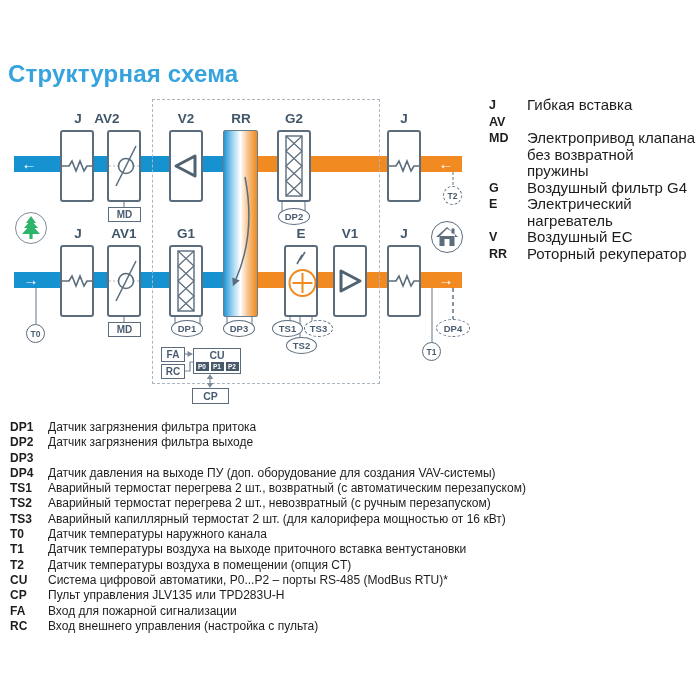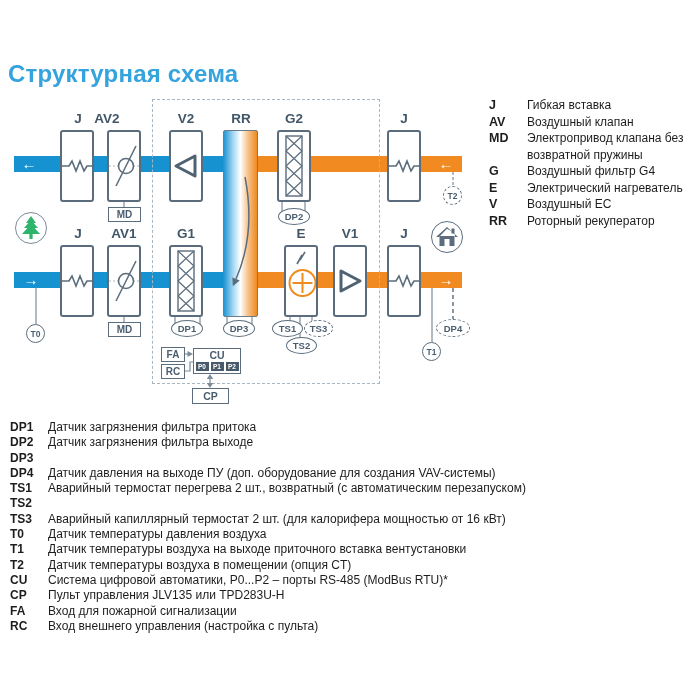--- a/index.html
+++ b/index.html
@@ -47,21 +47,21 @@
   #cu-box .cu-label{font-size:10.5px;font-weight:bold;color:#4a5d70;line-height:11px;margin-top:1px;}
   #cu-box .ports{display:flex;gap:2px;margin-top:1px;}
   .port-badge{width:13px;height:9px;background:#48596a;color:#fff;font-size:6.5px;font-weight:bold;
               display:flex;align-items:center;justify-content:center;}
   
   #overlay{left:0;top:0;z-index:3;pointer-events:none;}
   
   #legend-right{left:489px;top:97px;width:210px;z-index:1;}
   .lr-row{display:flex;line-height:16.5px;}
   .lr-code{width:38px;font-size:12.5px;font-weight:bold;color:#1d1d1f;flex:none;}
-  .lr-desc{width:172px;font-size:12px;color:#1d1d1f;}
+  .lr-desc{width:172px;font-size:15px;color:#1d1d1f;}
   #legend-bottom{left:10px;top:420px;width:680px;z-index:1;}
   .lb-row{display:flex;line-height:15.3px;}
   .lb-code{width:38px;font-size:12px;font-weight:bold;color:#1d1d1f;flex:none;}
   .lb-desc{font-size:12px;color:#1d1d1f;}
 </style>
 </head>
 <body>
 
 <div id="page">
 
@@ -237,21 +237,20 @@
   </div>
   <div class="abs ctrl-box" style="left:192px;top:388px;width:37px;height:16px;font-size:10.5px;">CP</div>
 
   <div class="abs" id="legend-right">
     <div class="lr-row">
         <span class="lr-code">J</span>
         <span class="lr-desc">Гибкая вставка</span>
       </div>
     <div class="lr-row">
         <span class="lr-code">AV</span>
-        <span class="lr-desc">Воздушный клапан</span>
       </div>
     <div class="lr-row">
         <span class="lr-code">MD</span>
         <span class="lr-desc">Электропривод клапана без возвратной пружины</span>
       </div>
     <div class="lr-row">
         <span class="lr-code">G</span>
         <span class="lr-desc">Воздушный фильтр G4</span>
       </div>
     <div class="lr-row">
@@ -283,28 +282,29 @@
     <div class="lb-row">
         <span class="lb-code">DP4</span>
         <span class="lb-desc">Датчик давления на выходе ПУ (доп. оборудование для создания VAV-системы)</span>
       </div>
     <div class="lb-row">
         <span class="lb-code">TS1</span>
         <span class="lb-desc">Аварийный термостат перегрева 2 шт., возвратный (с автоматическим перезапуском)</span>
       </div>
     <div class="lb-row">
         <span class="lb-code">TS2</span>
+        <span class="lb-desc">Аварийный термостат перегрева 2 шт., невозвратный (с ручным перезапуском)</span>
       </div>
     <div class="lb-row">
         <span class="lb-code">TS3</span>
         <span class="lb-desc">Аварийный капиллярный термостат 2 шт. (для калорифера мощностью от 16 кВт)</span>
       </div>
     <div class="lb-row">
         <span class="lb-code">T0</span>
-        <span class="lb-desc">Датчик температуры давления воздуха</span>
+        <span class="lb-desc">Датчик температуры наружного канала</span>
       </div>
     <div class="lb-row">
         <span class="lb-code">T1</span>
         <span class="lb-desc">Датчик температуры воздуха на выходе приточного вставка вентустановки</span>
       </div>
     <div class="lb-row">
         <span class="lb-code">T2</span>
         <span class="lb-desc">Датчик температуры воздуха в помещении (опция CT)</span>
       </div>
     <div class="lb-row">

